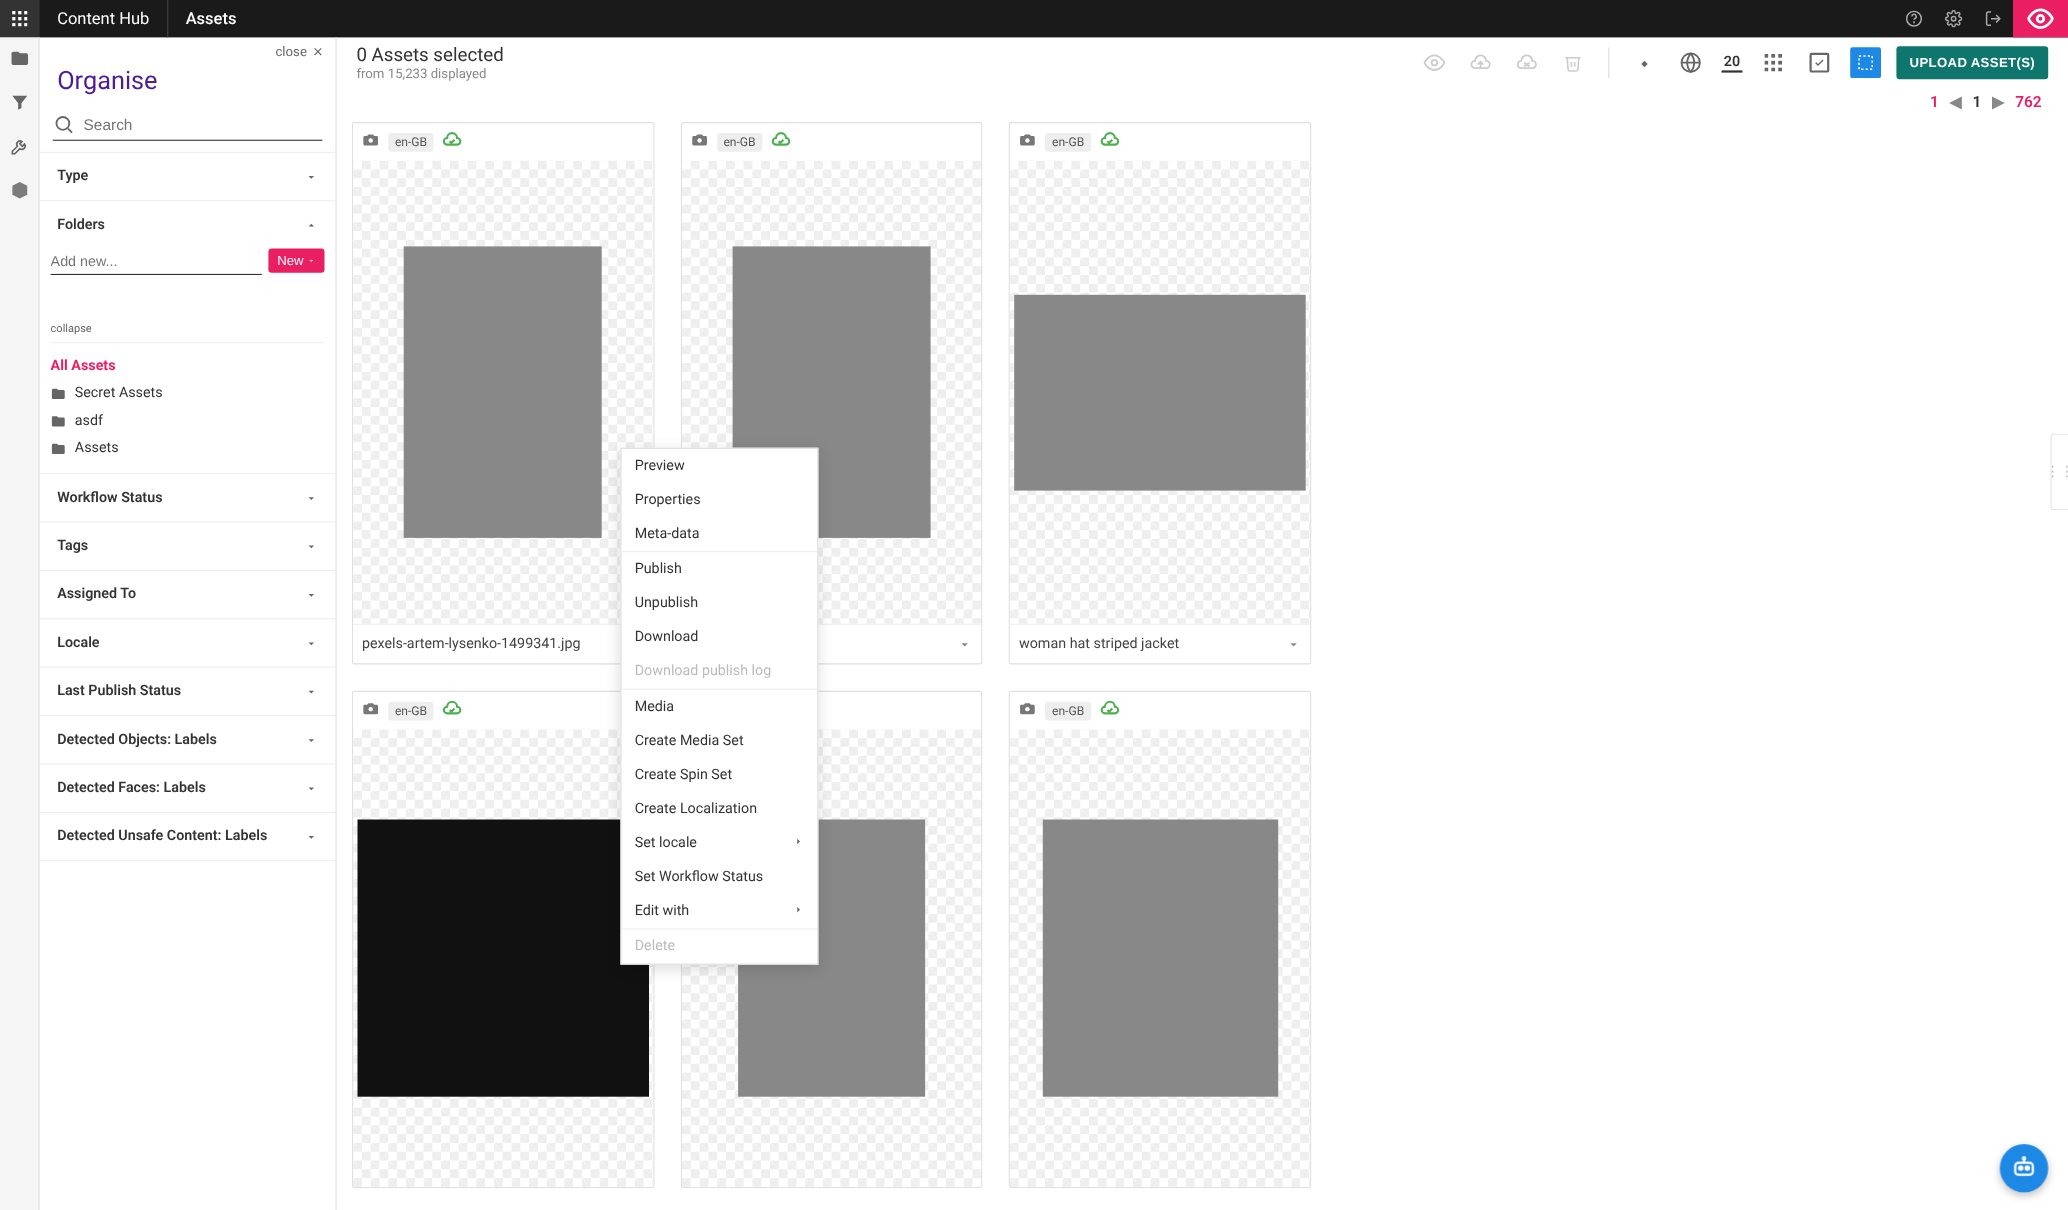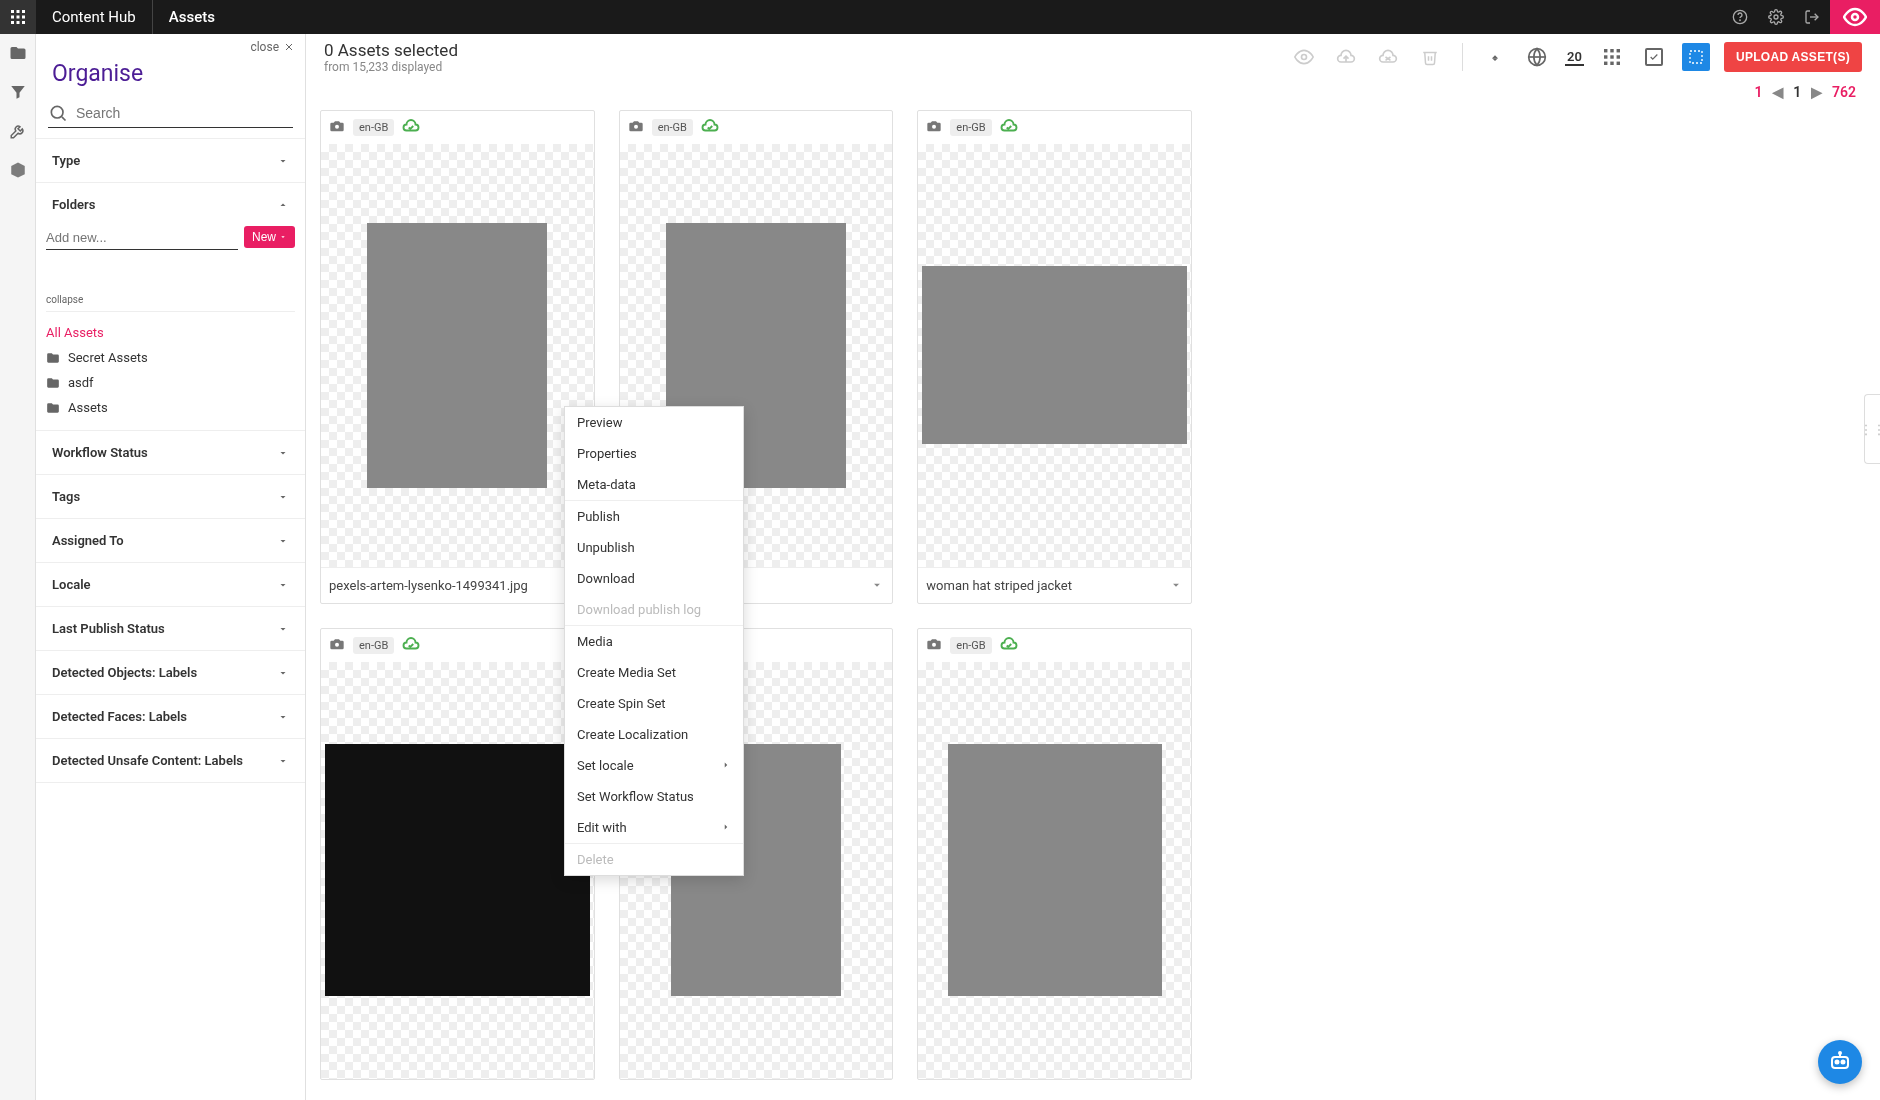--- a/index.html
+++ b/index.html
@@ -27,35 +27,35 @@
 .accordion { border-top: 1px solid #eee; }
 .accordion-item { border-bottom: 1px solid #eee; }
 .accordion-header { display: flex; justify-content: space-between; align-items: center; padding: 14px 16px; cursor: pointer; font-weight: 600; color: #333; }
 .accordion-content { padding: 0 10px 10px; }
 .folders-top { display: flex; align-items: flex-start; gap: 6px; }
 .folders-top input { flex:1; border: none; border-bottom: 1px solid #333; outline: none; padding: 4px 0; font-size: 13px; background: transparent; }
 .new-btn { background: #e91e63; color:#fff; border:none; border-radius: 3px; padding: 4px 8px; font-size: 12px; cursor:pointer; display:flex; align-items:center; gap:3px;}
 .collapse-link { font-size: 10px; color: #666; padding: 4px 0 6px; cursor:pointer;margin-top:40px; }
 .folder-list { border-top: 1px solid #eee; padding-top: 8px; }
 .folder-list .fitem { display:flex; align-items:center; gap:8px; padding: 5px 0; font-size: 13px; cursor:pointer; }
-.folder-list .fitem.active { color: #e91e63; font-weight:400; }
+.folder-list .fitem.active { color: #e91e63; font-weight:700; }
 .folder-list .fitem svg { color:#666; }
 
 .content { flex: 1; display: flex; flex-direction: column; overflow: hidden; position: relative; }
 .toolbar { display: flex; align-items: center; padding: 6px 18px 6px; gap: 14px; }
 .sel-info .sel-title { font-size: 17px; color: #333; }
 .sel-info .sel-sub { font-size: 12px; color: #888; }
 .toolbar .spacer { flex:1; }
 .toolbar .tb-icon { width: 28px; height: 28px; display:flex; align-items:center; justify-content:center; color:#999; cursor:pointer; }
 .toolbar .tb-icon.dim { color:#ccc; }
 .toolbar .vdiv { width:1px; height: 28px; background:#ddd; margin: 0 4px; }
 .page-size-box { border-bottom: 2px solid #333; padding: 0 2px; font-weight:600; font-size:13px; }
 .toolbar .tb-icon.active-blue { background:#1e88e5; color:#fff; border-radius:2px;}
 .check-square { border: 2px solid #666; width:18px; height:18px; border-radius:2px; display:flex; align-items:center; justify-content:center; }
-.upload-btn { background:#ef4444; color:#fff; border:none; padding: 8px 12px; font-size:12px; font-weight:600; border-radius:3px; cursor:pointer; letter-spacing:0.3px; }
+.upload-btn { background:#0f766e; color:#fff; border:none; padding: 8px 12px; font-size:12px; font-weight:600; border-radius:3px; cursor:pointer; letter-spacing:0.3px; }
 
 .pager { display:flex; justify-content:flex-end; align-items:center; gap:10px; padding: 4px 24px 6px; color:#e91e63; font-weight:600; font-size:14px;}
 .pager .pg-icon { color:#888; cursor:pointer; }
 .pager .current { color:#333; }
 
 .grid { flex:1; overflow-y:auto; padding: 4px 14px 20px; display:grid; grid-template-columns: repeat(3, 1fr); gap: 24px; position:relative; max-width: 900px;}
 .card { border:1px solid #e0e0e0; border-radius:2px; display:flex; flex-direction:column; }
 .card-top { display:flex; align-items:center; gap:8px; padding: 6px 8px; }
 .locale-badge { background:#eee; border-radius:3px; padding:2px 6px; font-size:11px; color:#555; }
 .card-top .cam { color:#777; }

